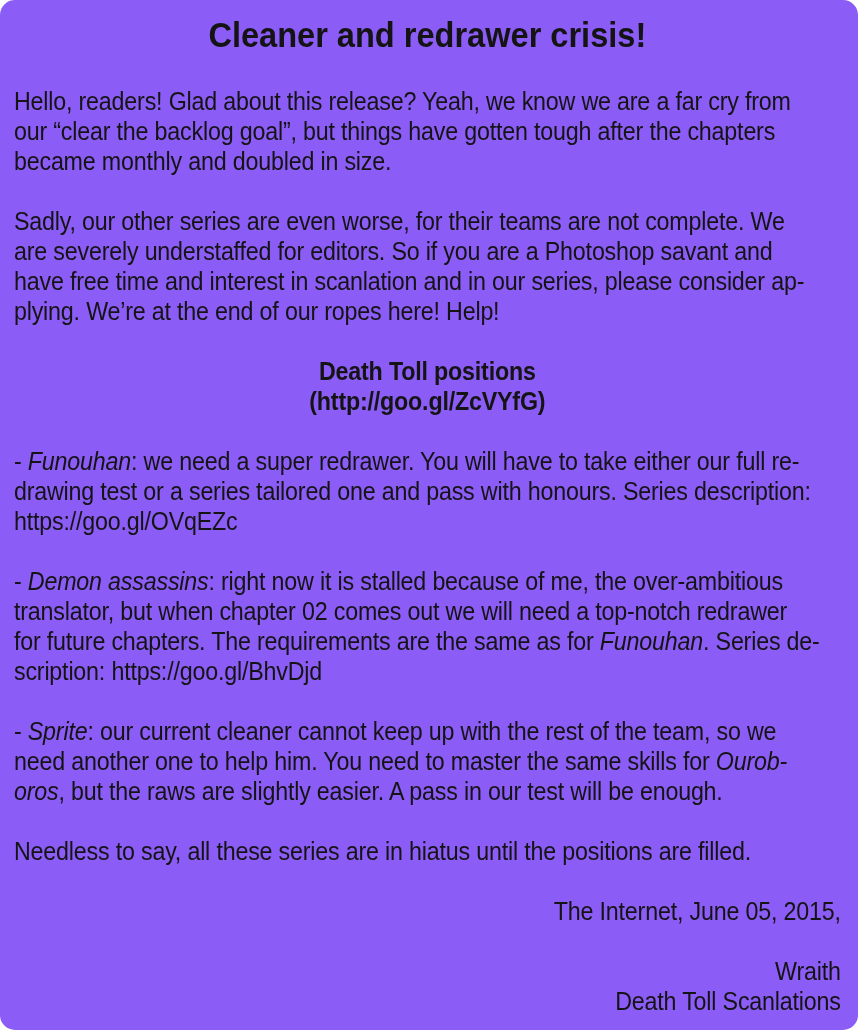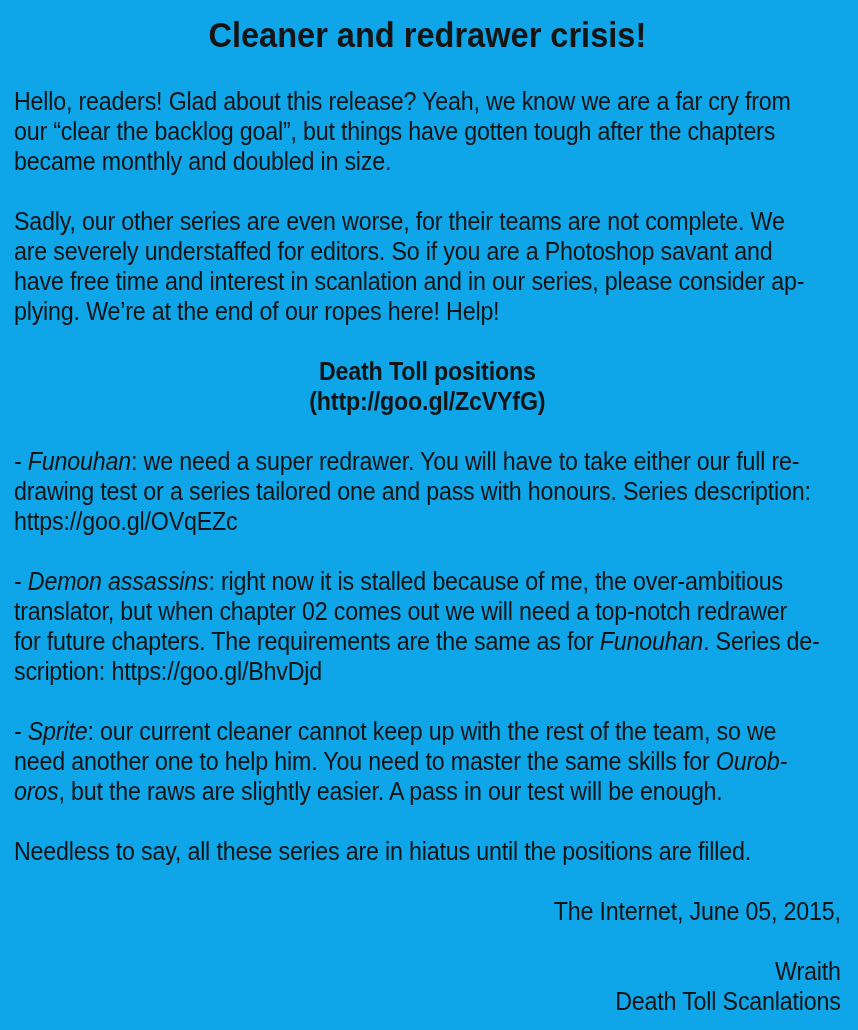--- a/index.html
+++ b/index.html
@@ -1,22 +1,23 @@
 <!DOCTYPE html>
 <html><head>
 <meta charset="utf-8">
 <style>
   html, body { margin: 0; padding: 0; background: #ffffff; }
   .page {
     width: 858px;
     height: 1030px;
-    background: #0ea5e9;
+    background: #8b5cf6;
     color: #141414;
     overflow: hidden;
     font-family: "Liberation Sans", sans-serif;
+    border-radius: 15px;
   }
   
   .scale {
     transform: scaleX(0.93);
     transform-origin: 0 0;
     width: 922px;
     box-sizing: border-box;
     padding: 12px 18px 0 15px;
   }
   .title {

